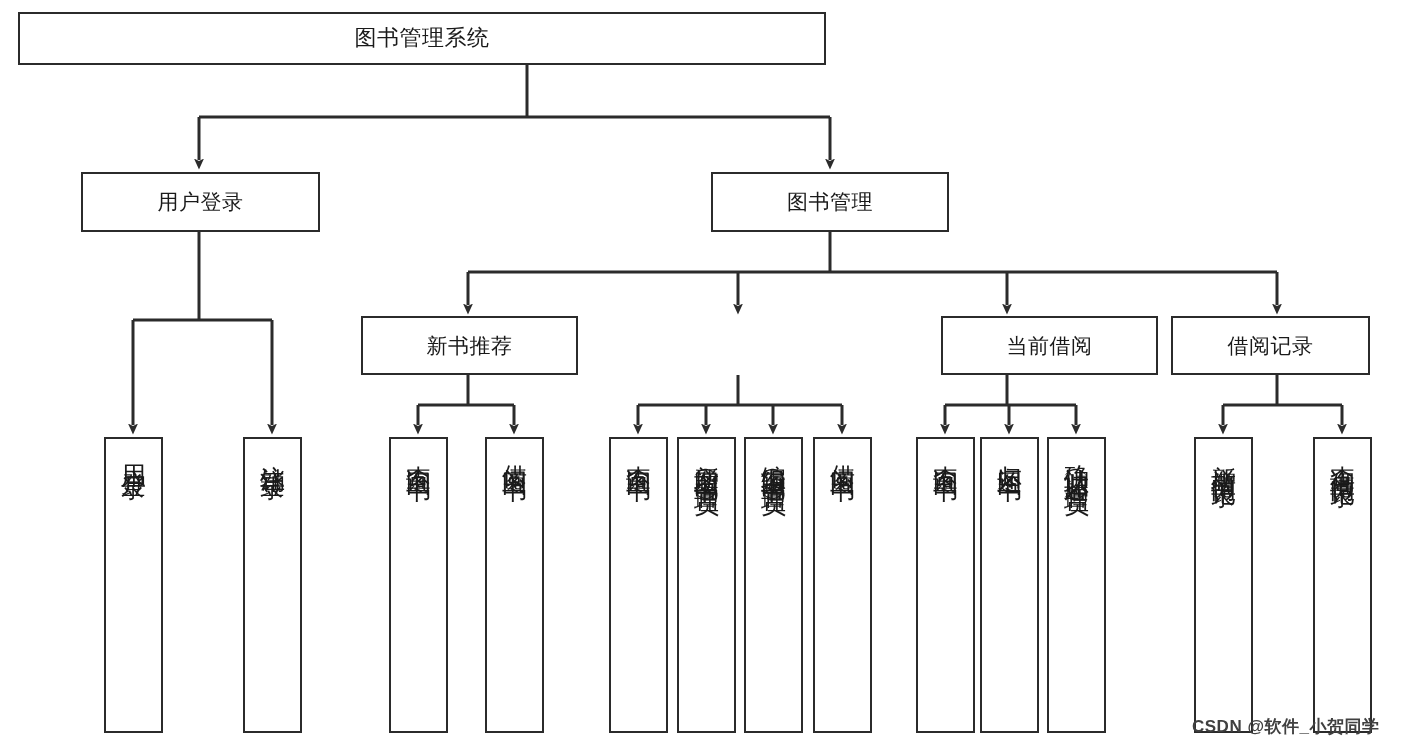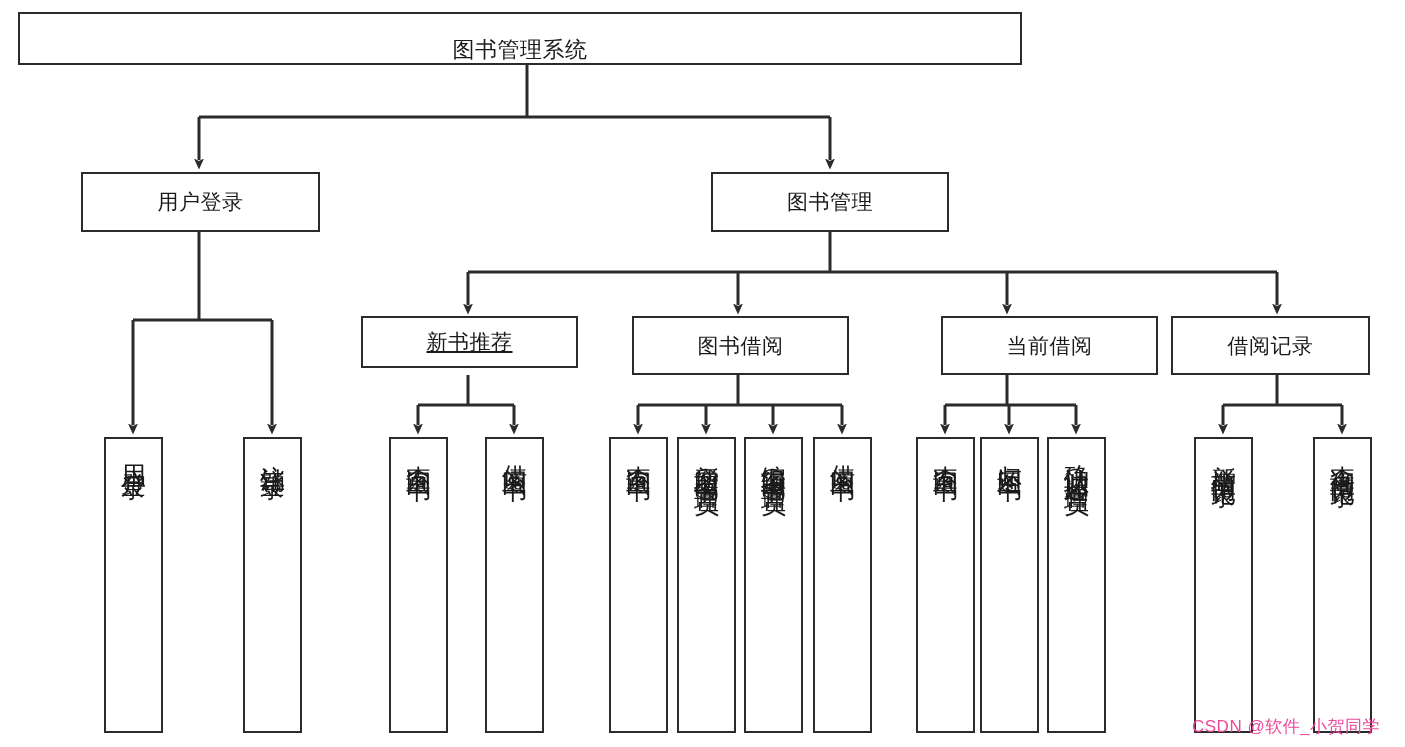--- a/index.html
+++ b/index.html
@@ -34,25 +34,26 @@
   .node.v .lbl{
     writing-mode:vertical-rl;
     text-orientation:upright;
     font-size:25px;
     letter-spacing:4px;
     line-height:1;
     margin:0 auto;
   }
   .watermark{
     position:absolute;
-    color:#ec4899;
+    color:#404040;
     font-size:17px;
     letter-spacing:0.5px;
     white-space:nowrap;
     pointer-events:none;
+    font-weight:bold;
   }
 </style>
 </head>
 <body>
 
 <div id="diagram-root">
 
   <svg id="wires" viewBox="0 0 1405 747">
     <defs>
       <marker id="arw" markerWidth="12" markerHeight="12" refX="1.5" refY="5" orient="auto" markerUnits="userSpaceOnUse">
@@ -96,36 +97,33 @@
       <path d="M1009,405 L1009,425" marker-end="url(#arw)"></path>
       <path d="M1076,405 L1076,425" marker-end="url(#arw)"></path>
 
       <path d="M1277,375 L1277,405"></path>
       <path d="M1223,405 L1342,405"></path>
       <path d="M1223,405 L1223,425" marker-end="url(#arw)"></path>
       <path d="M1342,405 L1342,425" marker-end="url(#arw)"></path>
     </g>
   </svg>
 
-  <div class="node root" style="left:18px;top:12px;width:1004px;height:53px;align-items:flex-end;">
+  <div class="node root" style="left:18px;top:12px;width:808px;height:53px;">
     <span class="lbl">图书管理系统</span>
   </div>
 
   <div class="node h" style="left:81px;top:172px;width:239px;height:60px;">
     <span class="lbl">用户登录</span>
   </div>
   <div class="node h" style="left:711px;top:172px;width:238px;height:60px;justify-content:center;">
     <span class="lbl">图书管理</span>
   </div>
 
-  <div class="node h" style="left:361px;top:316px;width:217px;height:52px;text-decoration:underline;">
+  <div class="node h" style="left:361px;top:316px;width:217px;height:59px;">
     <span class="lbl">新书推荐</span>
-  </div>
-  <div class="node h" style="left:632px;top:316px;width:217px;height:59px;">
-    <span class="lbl">图书借阅</span>
   </div>
   <div class="node h" style="left:901px;top:316px;width:217px;height:59px;margin-left:40px;">
     <span class="lbl">当前借阅</span>
   </div>
   <div class="node h" style="left:1171px;top:316px;width:199px;height:59px;">
     <span class="lbl">借阅记录</span>
   </div>
 
   <div class="node v" style="left:104px;top:437px;width:59px;height:296px;">
     <span class="lbl">用户登录</span>

